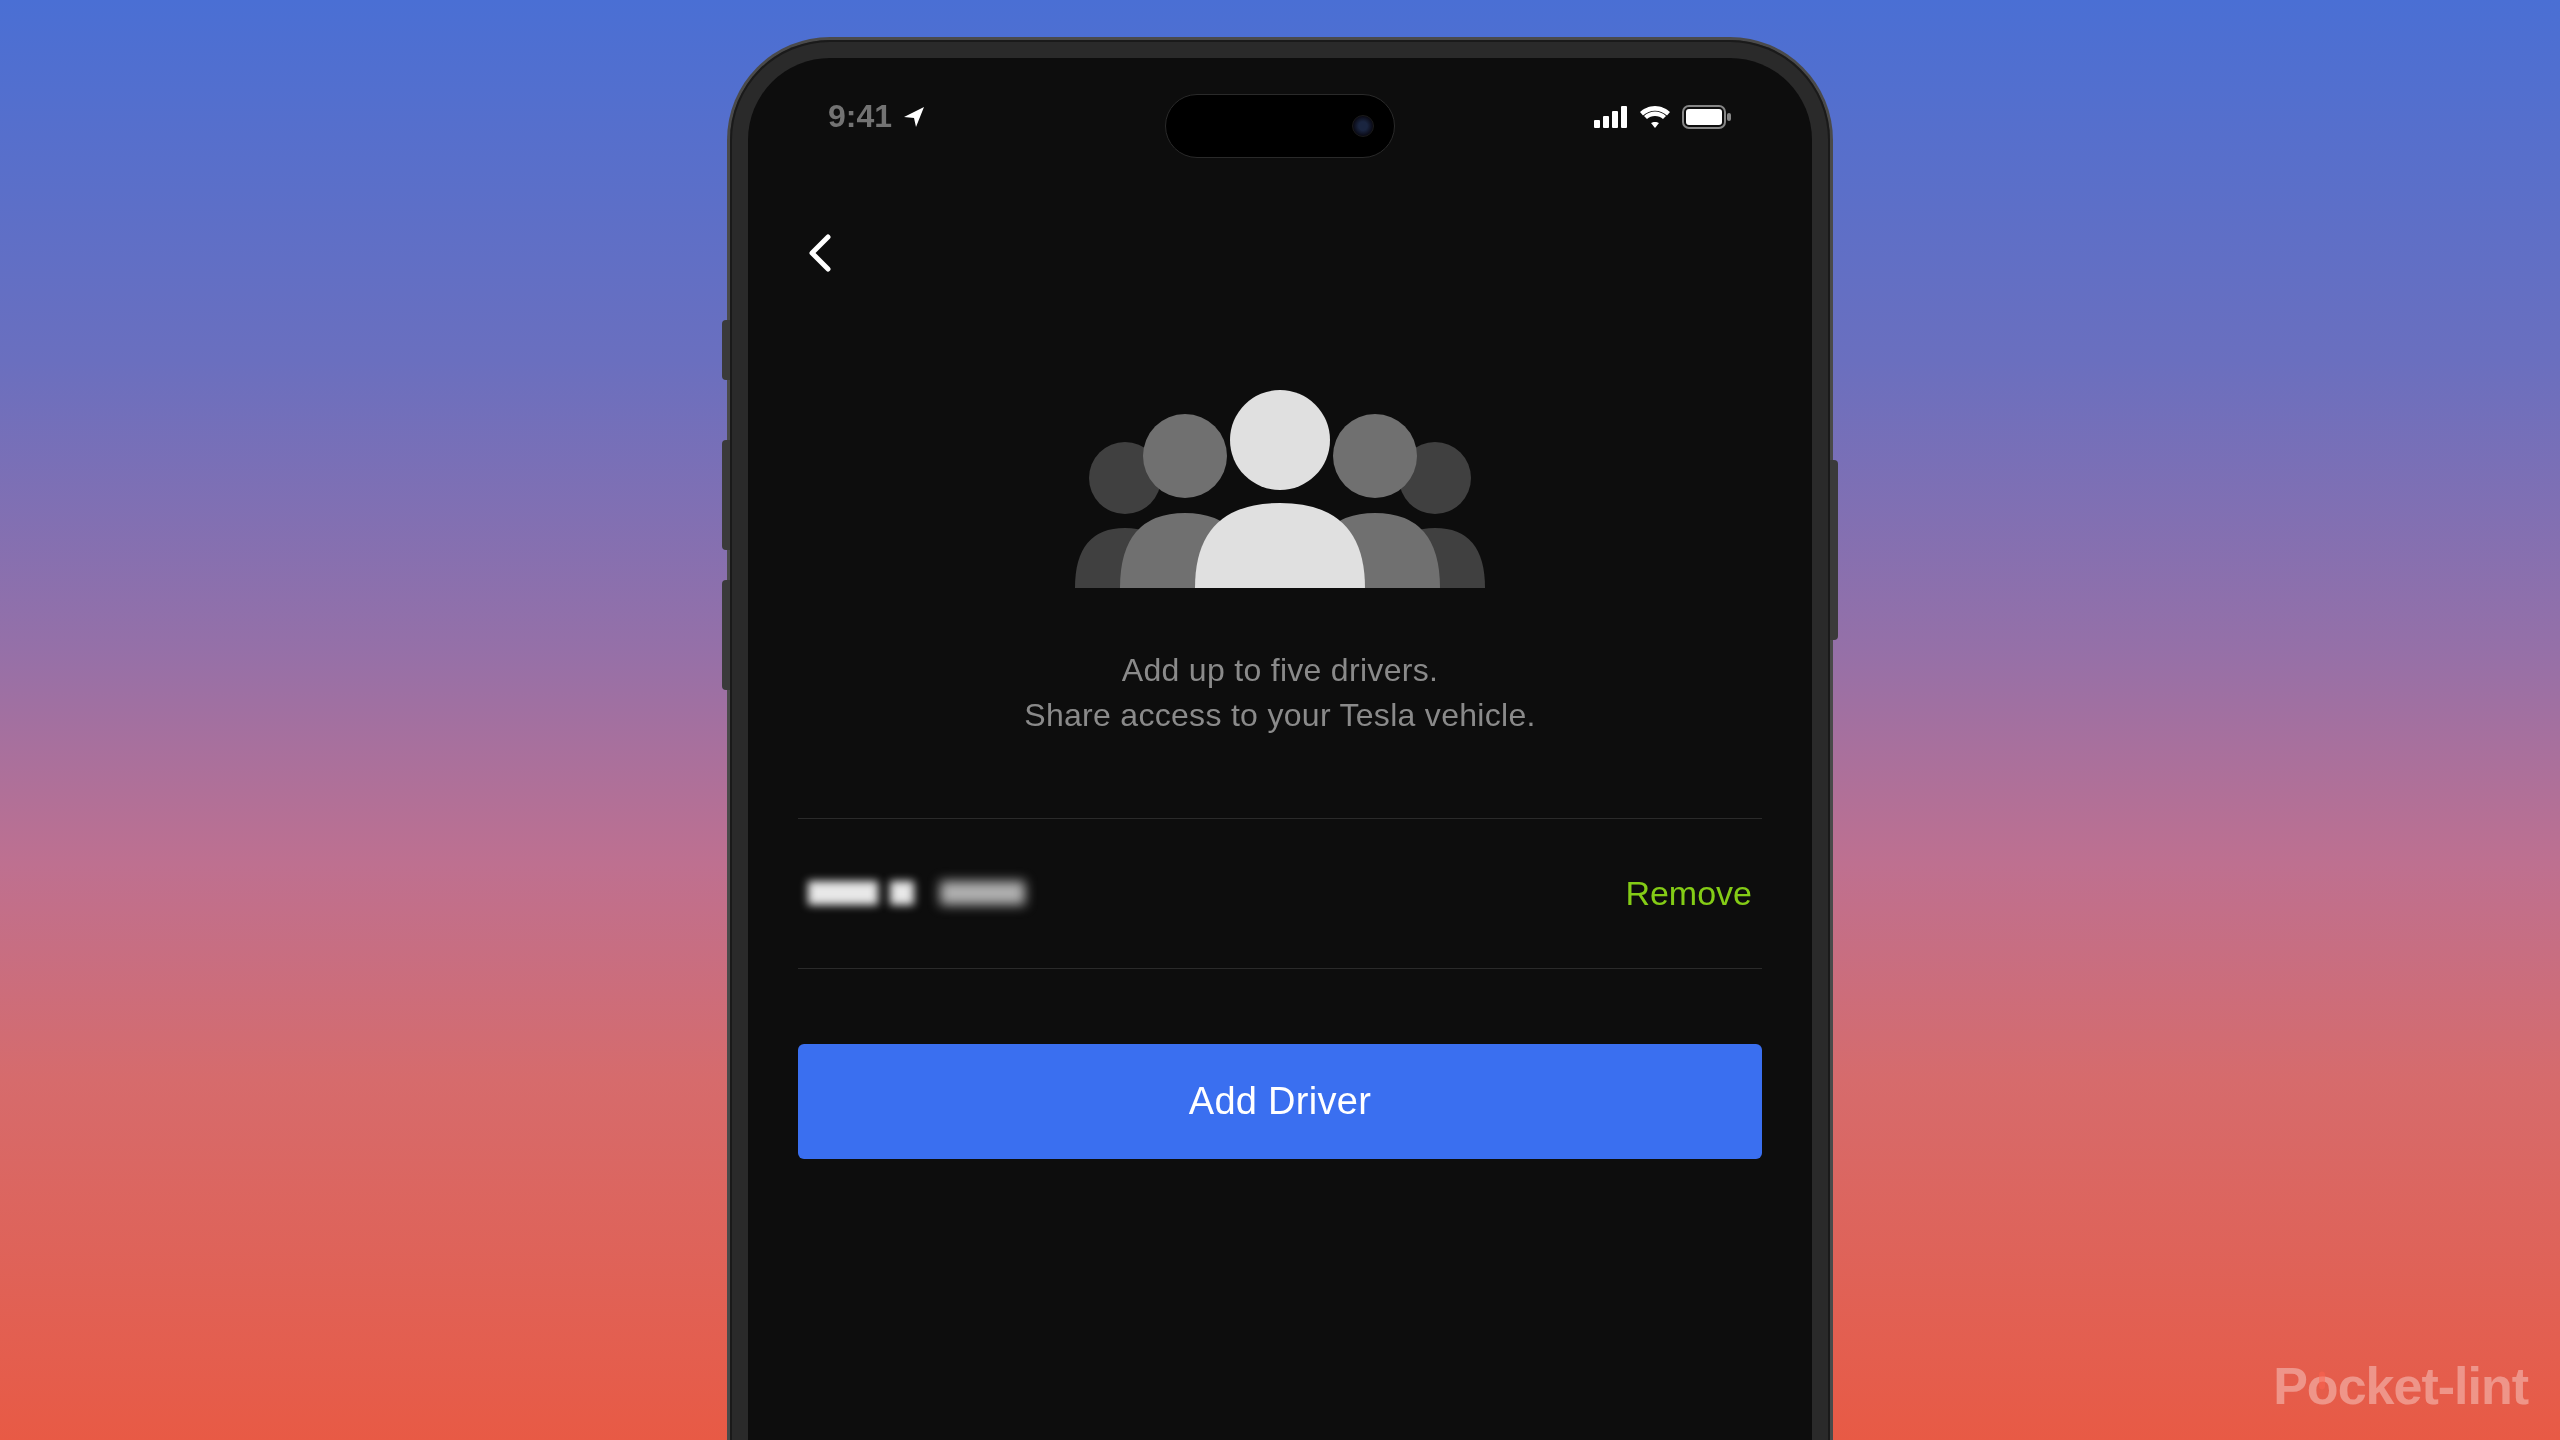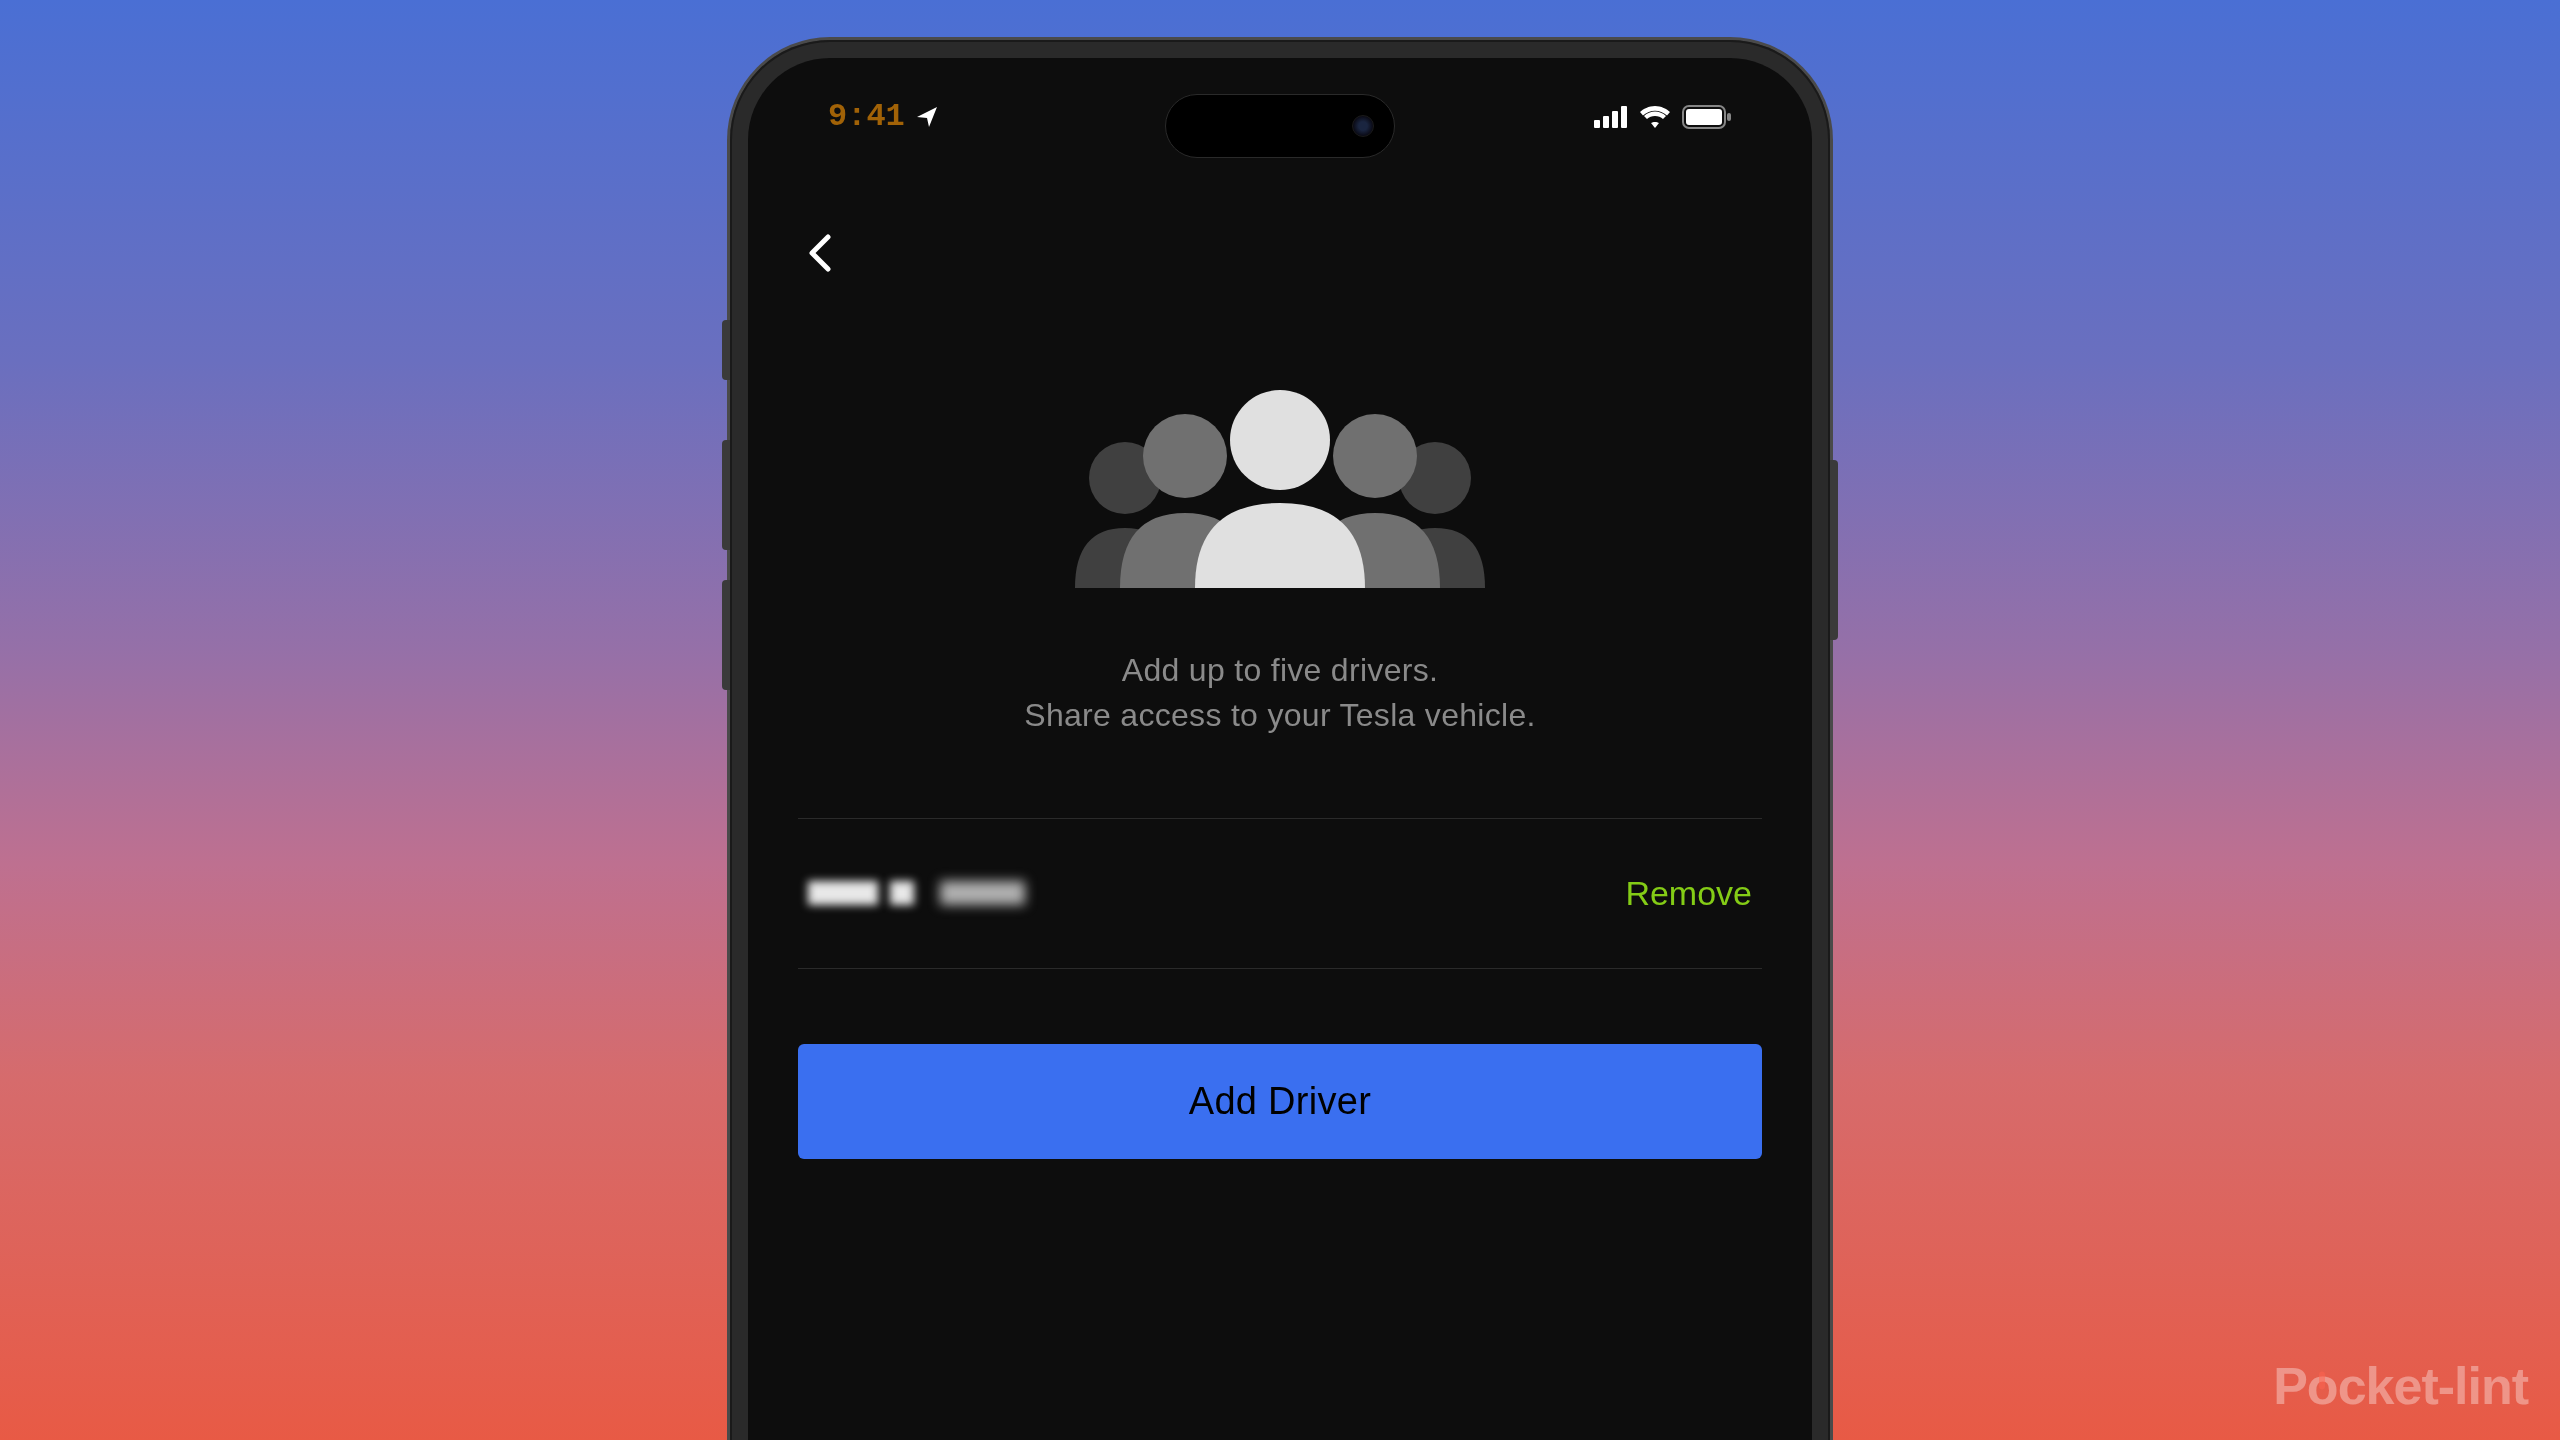--- a/index.html
+++ b/index.html
@@ -72,25 +72,24 @@
     
     
     .status-bar {
       position: absolute;
       top: 40px;
       left: 0;
       right: 0;
       display: flex;
       justify-content: space-between;
       padding: 0 80px;
-      color: #a16207;
+      color: #737373;
       font-size: 32px;
       font-weight: 600;
       z-index: 5;
-      font-family: Liberation Mono, monospace;
     }
     
     .status-left {
       display: flex;
       align-items: center;
       gap: 10px;
     }
     
     .status-right {
       display: flex;
@@ -208,21 +207,21 @@
     .remove-link {
       color: #84cc16;
       font-size: 34px;
       font-weight: 500;
     }
     
     
     .add-button {
       margin: 75px 50px 0 50px;
       background: #3A6FF0;
-      color: #000000;
+      color: #ffffff;
       text-align: center;
       padding: 36px;
       font-size: 38px;
       font-weight: 500;
       border-radius: 6px;
       letter-spacing: 0.3px;
     }
     
     
     .watermark {

